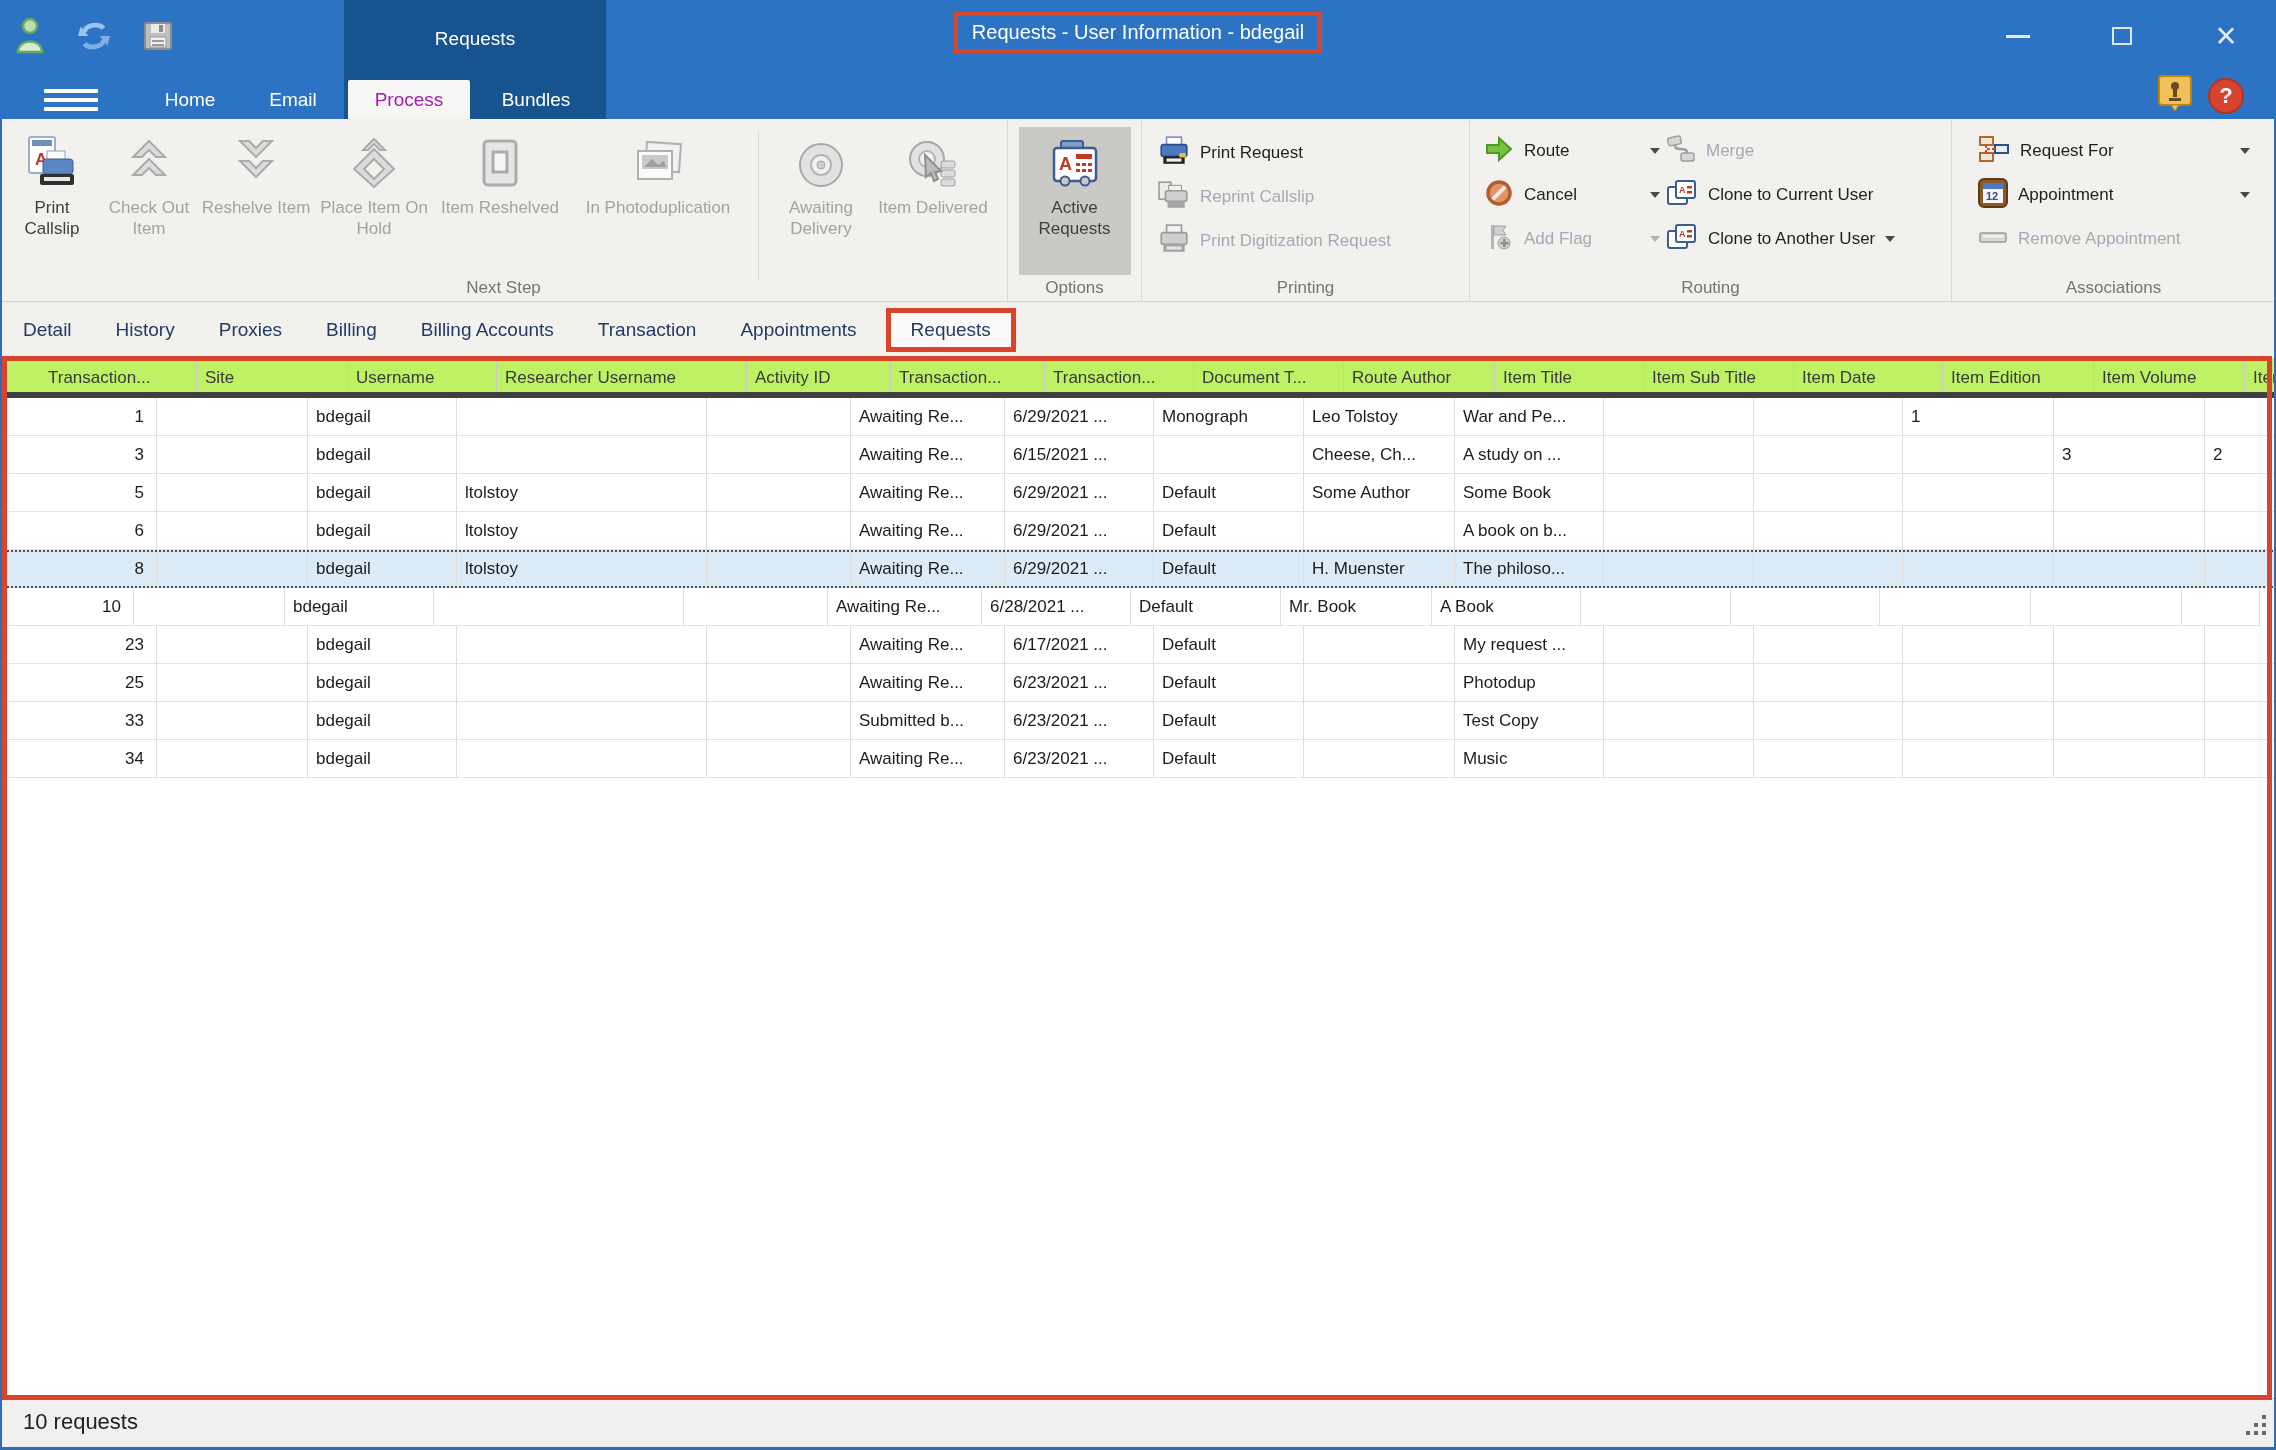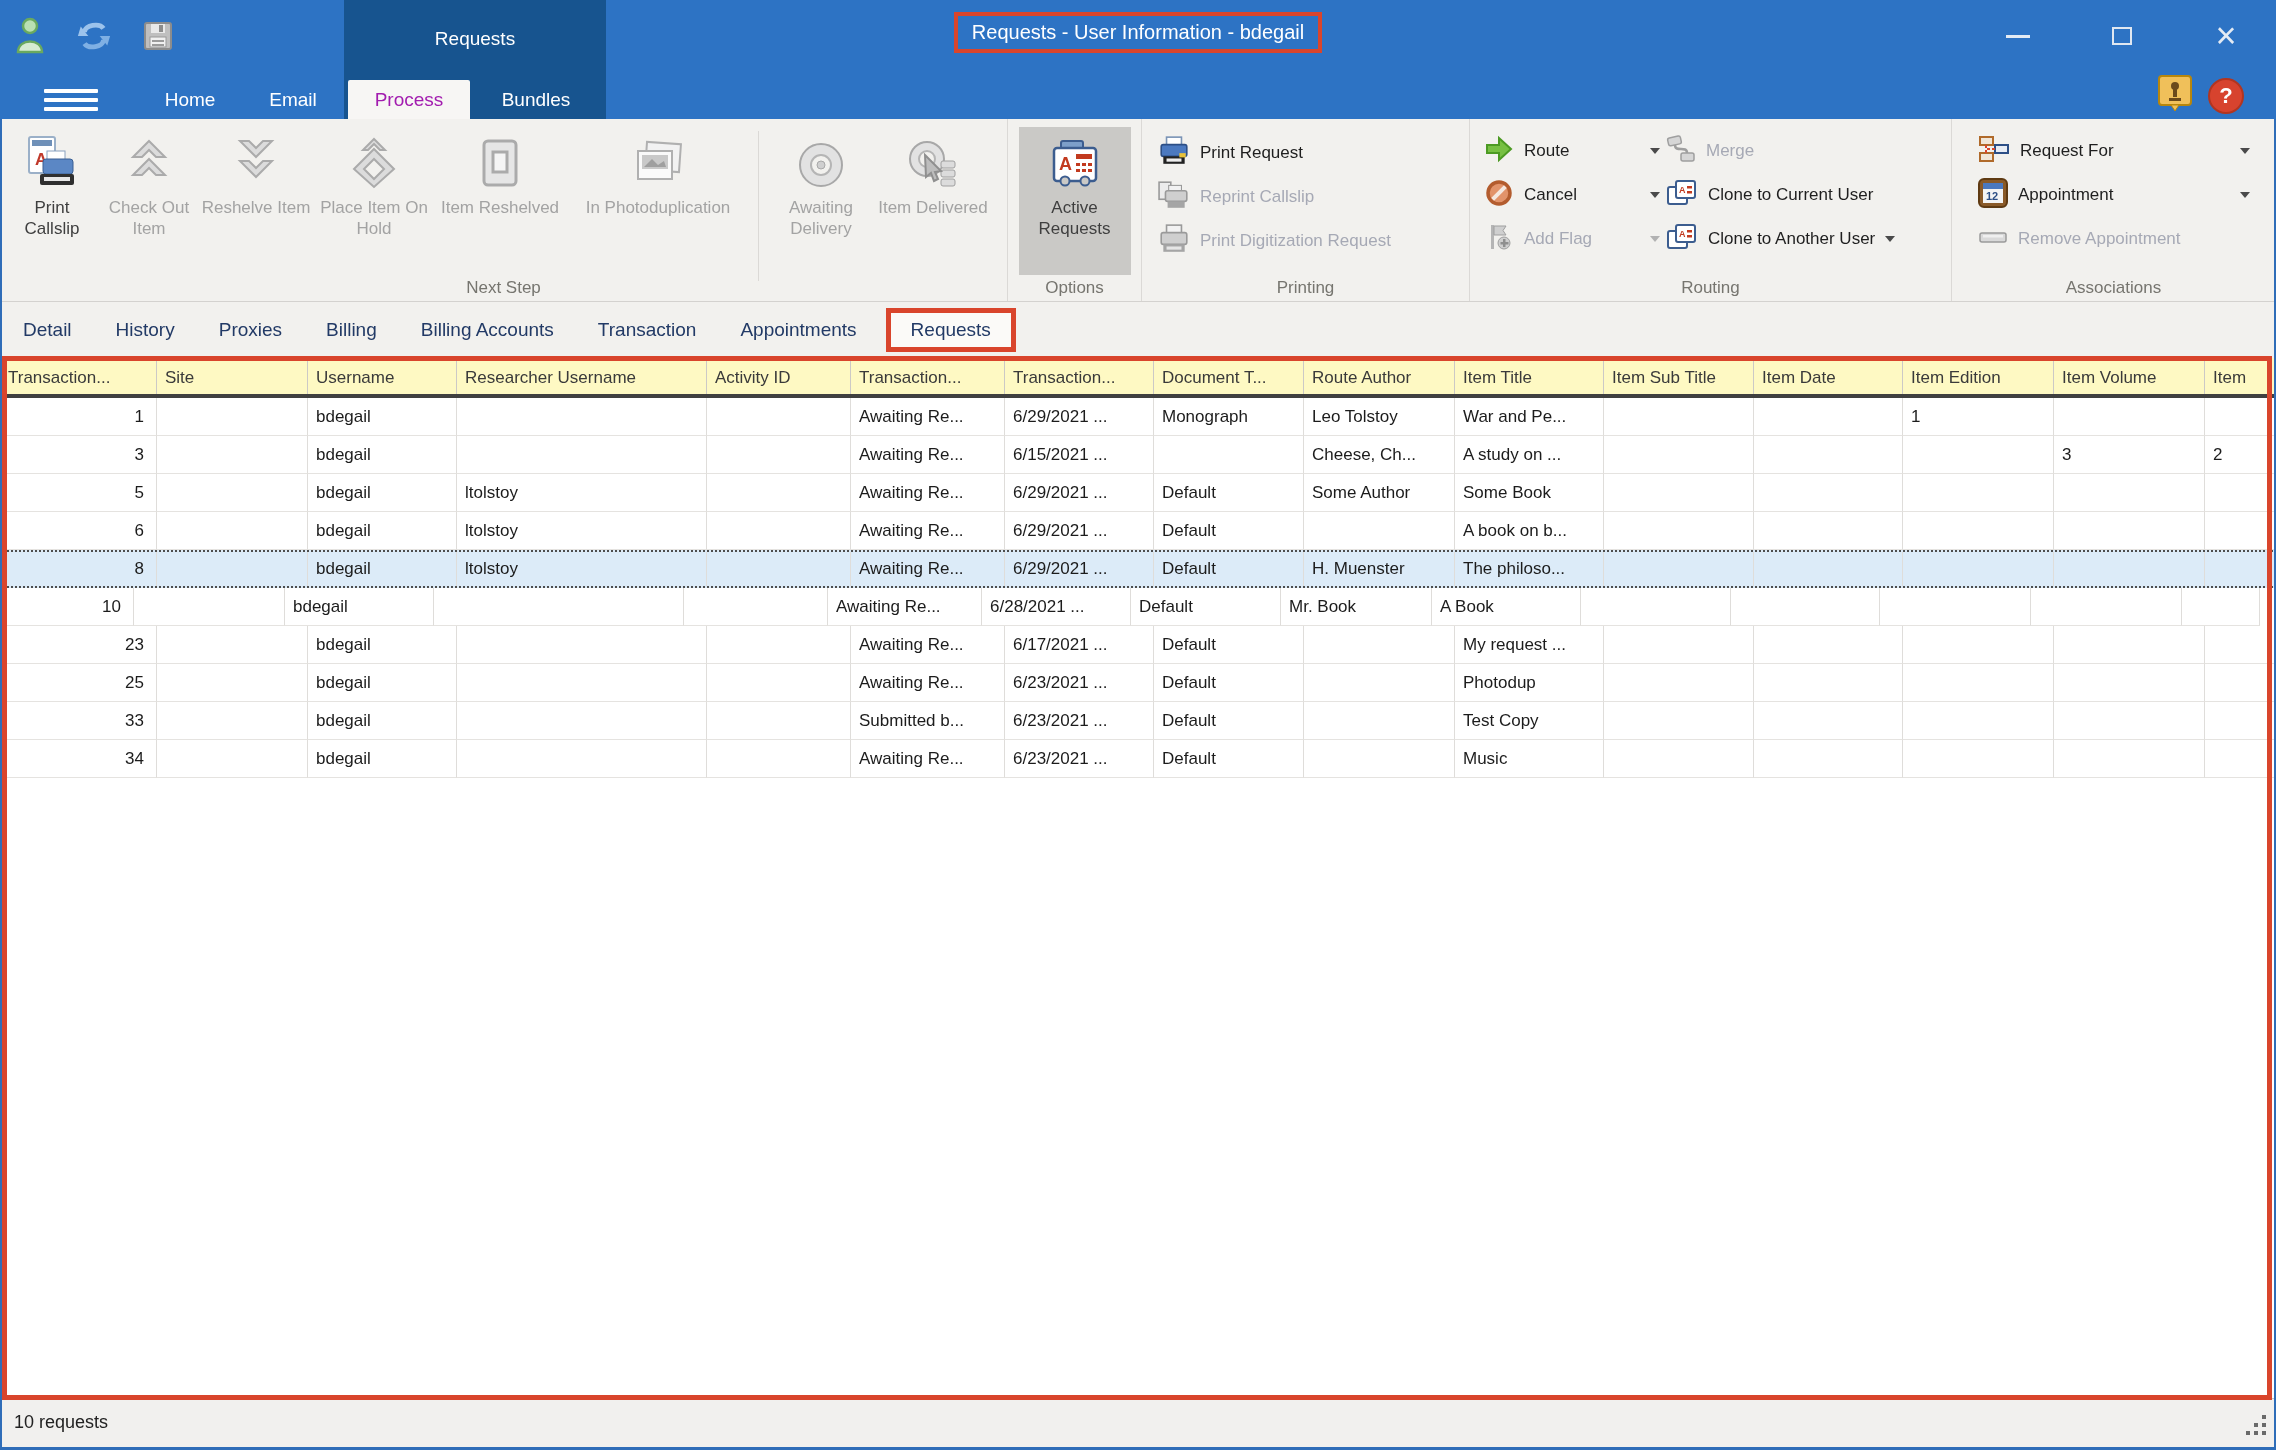--- a/index.html
+++ b/index.html
@@ -49,30 +49,30 @@
   .caret { width:0; height:0; border-left:5px solid transparent; border-right:5px solid transparent; border-top:6px solid #4a4a4a; margin-left:10px; flex:none; }
   .disabled .caret { border-top-color:#b2b2b2; }
   .rt-col { position:absolute; top:10px; }
   
   #tabstrip { position:absolute; left:0; top:302px; width:2276px; height:56px; background:#f2f1ee; display:flex; align-items:center; }
   .dtab { font-size:19px; color:#223a66; padding:9px 15px; margin-right:14px; white-space:nowrap; }
   .dtab:first-child { margin-left:8px; }
   .dtab.active { border:5px solid #d9452c; background:#fbfaf8; padding:6px 20px; }
   
   #grid { position:absolute; left:0; top:358px; width:2276px; height:1040px; background:#fff; overflow:hidden; }
-  #ghead { display:flex; height:40px; background:#fef9c3; border-bottom:4px solid #404040; }
+  #ghead { display:flex; height:40px; background:#bef264; border-bottom:6px solid #404040;padding-left:40px; }
   .hc { flex:none; border-right:1px solid #ccc9c6; padding:0 6px 0 8px; font-size:17px; color:#3a3a3a; line-height:39px; white-space:nowrap; overflow:hidden; }
   .grow { display:flex; height:38px; background:#fff; }
   .gc { flex:none; border-right:1px solid #dfddda; border-bottom:1px solid #e5e3e0; padding:0 6px 0 8px; font-size:17px; color:#1c1c1c; line-height:37px; white-space:nowrap; overflow:hidden; }
   .gc.c0 { text-align:right; padding-right:12px; }
   .grow.selected { background:#dcebf8; border-top:2px dotted #4d4d4d; border-bottom:2px dotted #4d4d4d; }
   .grow.selected .gc { background:#dcebf8; border-bottom:none; line-height:33px; }
   
   #statusbar { position:absolute; left:0; top:1398px; width:2276px; height:49px; background:#f1f0ee; border-top:1px solid #c9c7c4; }
-  #status-text { position:absolute; left:14px; top:0; height:48px; line-height:46px; font-size:18px; color:#222; }
+  #status-text { position:absolute; left:23px; top:0; height:48px; line-height:46px; font-size:22px; color:#222; }
   #grip { position:absolute; right:8px; bottom:6px; }
   
   .table-annotation { position:absolute; left:2px; top:356px; width:2270px; height:1044px; border:5px solid #d9452c; pointer-events:none; z-index:40; }
   .edge { position:absolute; background:#2f6db8; z-index:60; pointer-events:none; }
   .edge.left { left:0; top:119px; width:2px; height:1331px; }
   .edge.right { right:0; top:119px; width:2px; height:1331px; }
   .edge.bottom { left:0; top:1447px; width:2276px; height:3px; }
 </style>
 </head>
 <body>

